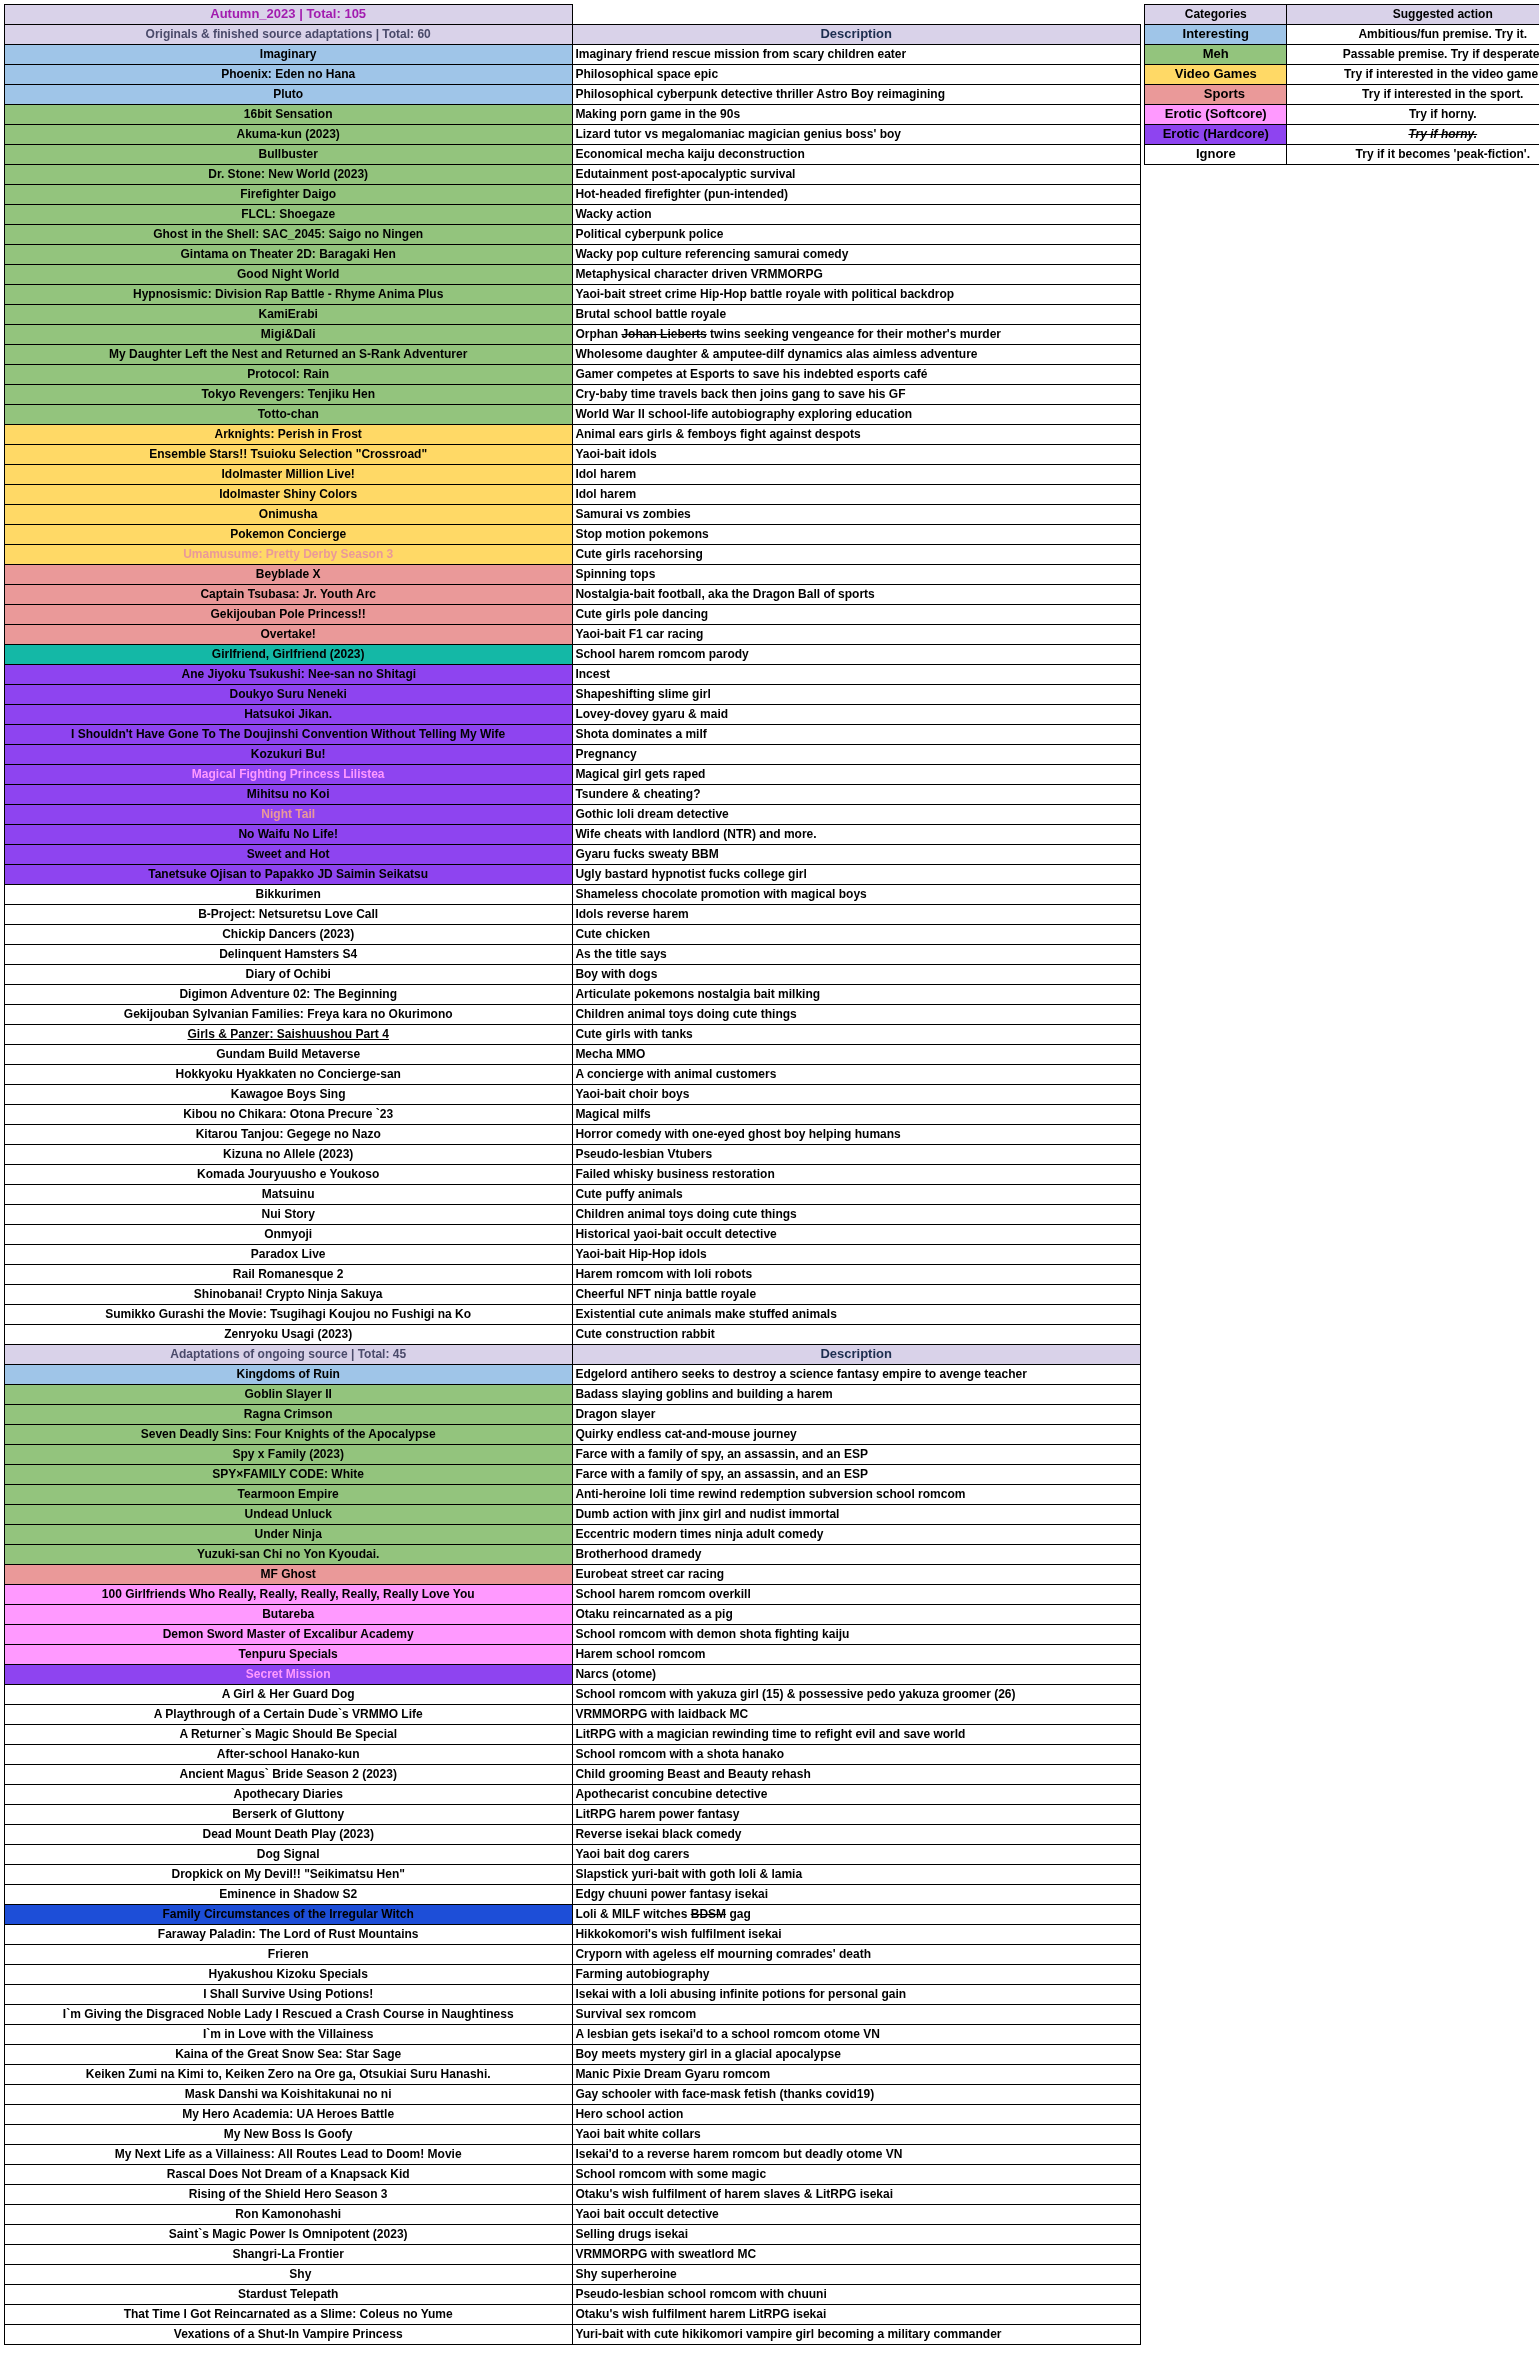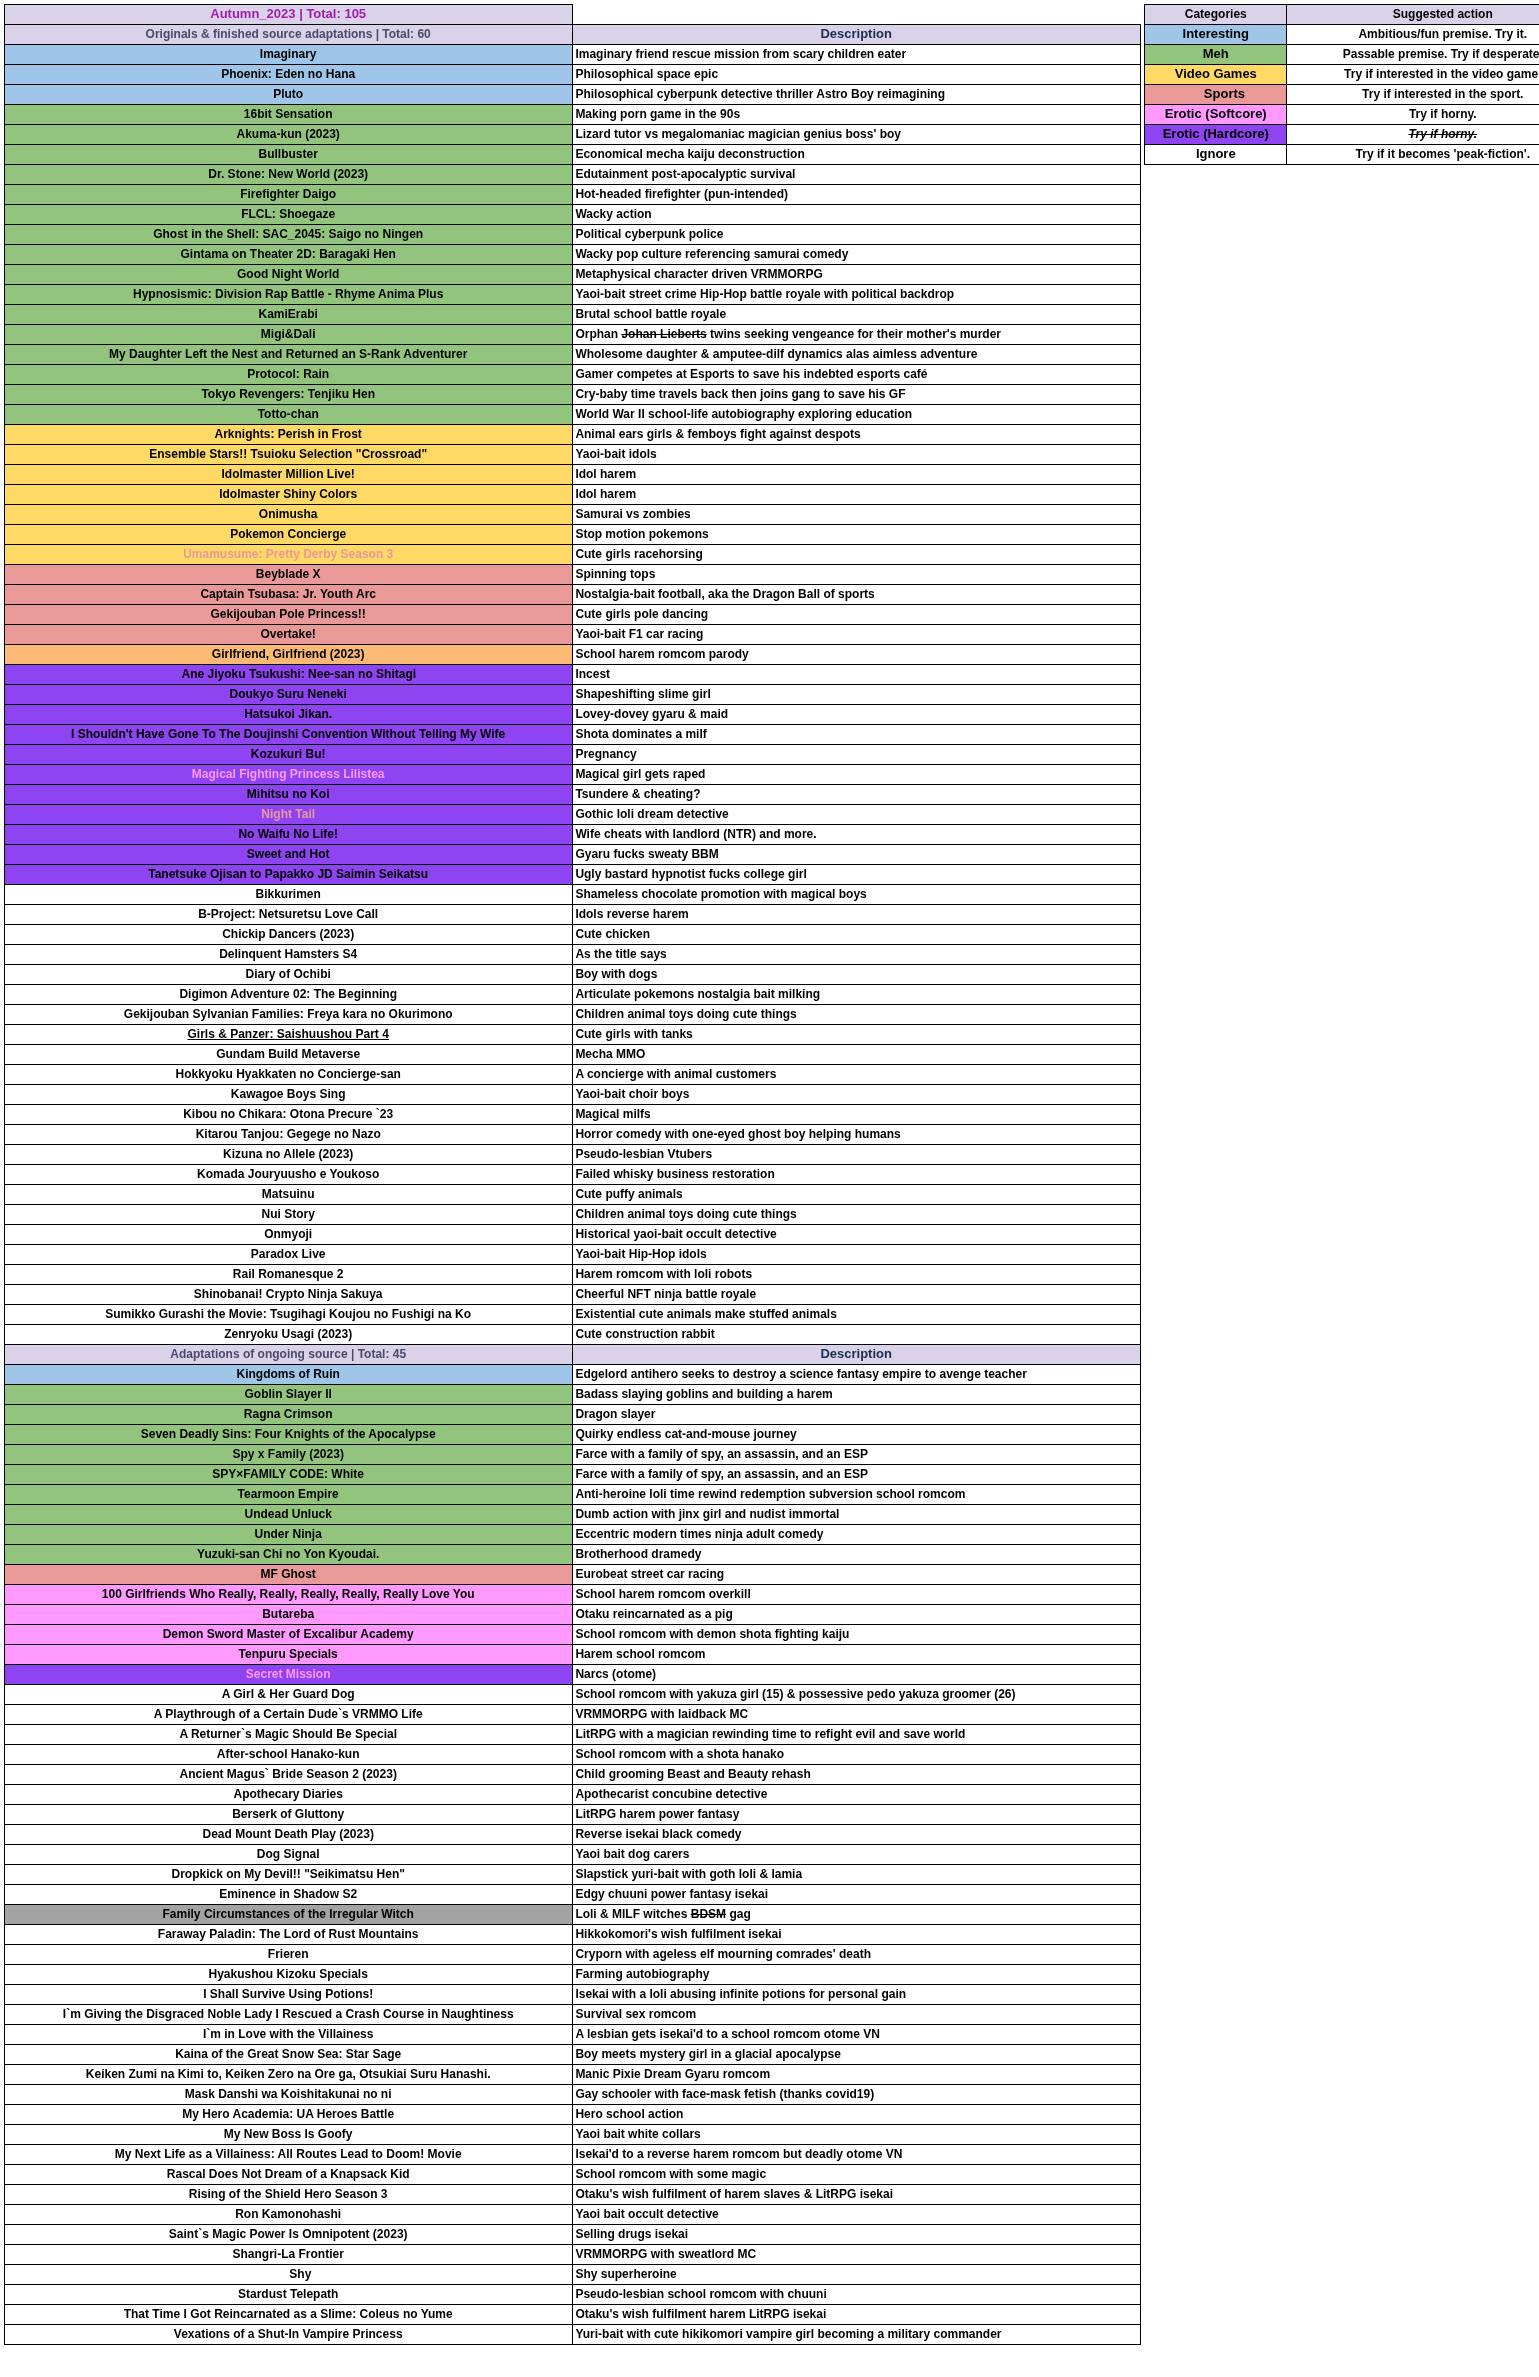--- a/index.html
+++ b/index.html
@@ -293,21 +293,21 @@
           <td class="no-border"></td>
         </tr>
         <tr>
           <td class="title-cell" style="background:#ea9999;">Overtake!</td>
           <td class="desc-cell">Yaoi-bait F1 car racing</td>
           <td class="no-border"></td>
           <td class="no-border"></td>
           <td class="no-border"></td>
         </tr>
         <tr>
-          <td class="title-cell" style="background:#fdba74;">Girlfriend, Girlfriend (2023)</td>
+          <td class="title-cell" style="background:#14b8a6;">Girlfriend, Girlfriend (2023)</td>
           <td class="desc-cell">School harem romcom parody</td>
           <td class="no-border"></td>
           <td class="no-border"></td>
           <td class="no-border"></td>
         </tr>
         <tr>
           <td class="title-cell" style="background:#8e44f0;padding-left:24px;">Ane Jiyoku Tsukushi: Nee-san no Shitagi</td>
           <td class="desc-cell">Incest</td>
           <td class="no-border"></td>
           <td class="no-border"></td>
@@ -734,21 +734,21 @@
           <td class="no-border"></td>
         </tr>
         <tr>
           <td class="title-cell" style="background:#ffffff;">Eminence in Shadow S2</td>
           <td class="desc-cell">Edgy chuuni power fantasy isekai</td>
           <td class="no-border"></td>
           <td class="no-border"></td>
           <td class="no-border"></td>
         </tr>
         <tr>
-          <td class="title-cell" style="background:#a3a3a3;margin-top:8px;">Family Circumstances of the Irregular Witch</td>
+          <td class="title-cell" style="background:#1d4ed8;margin-top:8px;">Family Circumstances of the Irregular Witch</td>
           <td class="desc-cell">Loli &amp; MILF witches <span class="strike">BDSM</span> gag</td>
           <td class="no-border"></td>
           <td class="no-border"></td>
           <td class="no-border"></td>
         </tr>
         <tr>
           <td class="title-cell" style="background:#ffffff;">Faraway Paladin: The Lord of Rust Mountains</td>
           <td class="desc-cell">Hikkokomori's wish fulfilment isekai</td>
           <td class="no-border"></td>
           <td class="no-border"></td>

